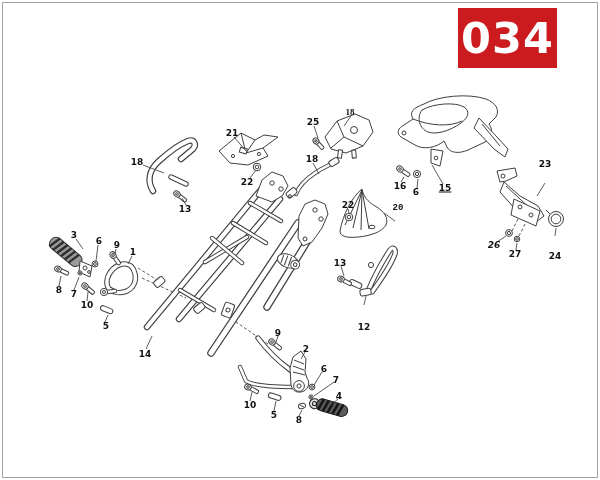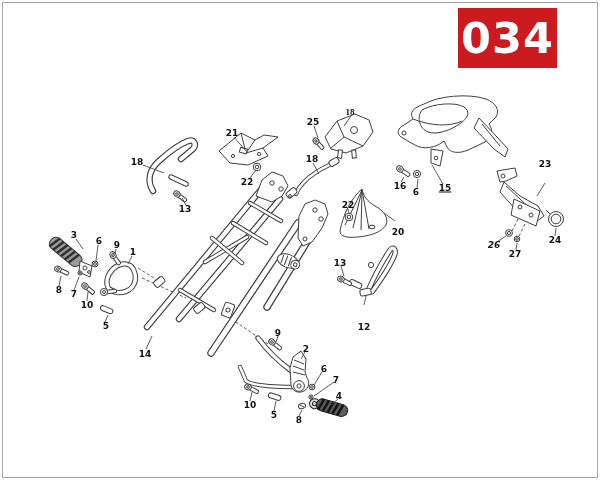--- a/index.html
+++ b/index.html
@@ -368,22 +368,22 @@
       <span class="part-label" style="left: 247px; top: 182px;">22</span>
       <span class="part-label" style="left: 313px; top: 122px;">25</span>
       <span class="part-label" style="left: 350px; top: 112px; font-family: Liberation Serif, serif;">18</span>
       <span class="part-label" style="left: 312px; top: 159px;">18</span>
       <span class="part-label" style="left: 400px; top: 186px;">16</span>
       <span class="part-label" style="left: 416px; top: 192px;">6</span>
       <span class="part-label" style="left: 445px; top: 188px; text-decoration: underline;">15</span>
       <span class="part-label" style="left: 545px; top: 164px;">23</span>
       <span class="part-label" style="left: 494px; top: 245px; font-style: italic;">26</span>
       <span class="part-label" style="left: 515px; top: 254px; text-align: center;">27</span>
-      <span class="part-label" style="left: 555px; top: 240px; text-align: center;">24</span>
-      <span class="part-label" style="left: 398px; top: 232px;">20</span>
+      <span class="part-label" style="left: 555px; top: 256px; text-align: center;">24</span>
+      <span class="part-label" style="left: 398px; top: 208px; font-family: Liberation Mono, monospace;">20</span>
       <span class="part-label" style="left: 348px; top: 205px;">22</span>
       <span class="part-label" style="left: 340px; top: 263px;">13</span>
       <span class="part-label" style="left: 364px; top: 327px;">12</span>
       <span class="part-label" style="left: 74px; top: 235px;">3</span>
       <span class="part-label" style="left: 99px; top: 241px;">6</span>
       <span class="part-label" style="left: 117px; top: 245px;">9</span>
       <span class="part-label" style="left: 133px; top: 252px;">1</span>
       <span class="part-label" style="left: 59px; top: 290px;">8</span>
       <span class="part-label" style="left: 74px; top: 294px;">7</span>
       <span class="part-label" style="left: 87px; top: 305px;">10</span>

